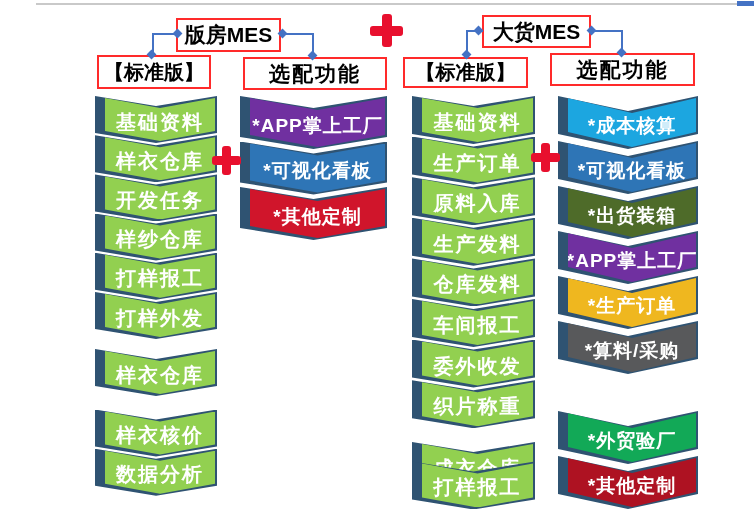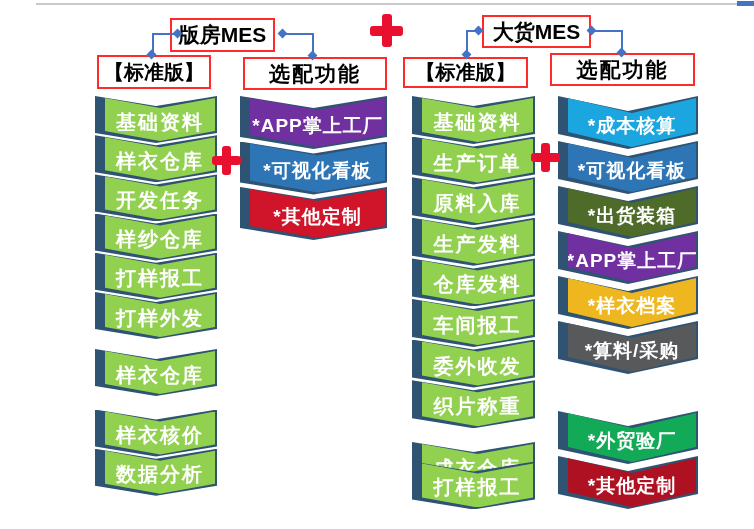--- a/index.html
+++ b/index.html
@@ -12,21 +12,21 @@
   
   .top-rule{position:absolute;left:36px;top:3px;width:701px;height:2px;background:var(--top_rule_color,#c9c9c9);}
   .top-rule-accent{position:absolute;left:737px;top:1px;width:17px;height:5px;background:var(--top_rule_accent_color,#4472c4);}
 
   
   .hbox{
     position:absolute;background:#fff;border:2px solid var(--header_border,#ff2a2a);
     display:flex;align-items:center;justify-content:center;
     color:var(--header_text,#000);box-sizing:border-box;white-space:nowrap;
   }
-  #t0-title{left:170px;top:18px;width:105px;height:34px;font-size:21px;}
+  #t0-title{left:176px;top:18px;width:105px;height:34px;font-size:21px;}
   #t0-std  {left:97px; top:55px;width:114px;height:34px;font-size:20px;}
   #t0-opt  {left:243px;top:57px;width:144px;height:33px;font-size:21px;letter-spacing:2px;}
   #t1-title{left:482px;top:15px;width:109px;height:33px;font-size:21px;}
   #t1-std  {left:403px;top:57px;width:125px;height:31px;font-size:20px;}
   #t1-opt  {left:550px;top:53px;width:145px;height:33px;font-size:21px;letter-spacing:2px;}
 
   
   .cline{position:absolute;background:var(--connector,#4472c4);}
   .cdiam{position:absolute;width:7px;height:7px;background:var(--connector,#4472c4);transform:rotate(45deg);}
 
@@ -240,21 +240,21 @@
             <span class="chev-label">*出货装箱</span>
           </div>
         </div>
         <div class="chev" style="top: 231px; height: 53px; --fill: #7030a0;">
           <div class="chev-in">
             <span class="chev-label">*APP掌上工厂</span>
           </div>
         </div>
         <div class="chev" style="top: 276px; height: 53px; --fill: #efb71f;">
           <div class="chev-in">
-            <span class="chev-label">*样衣档案</span>
+            <span class="chev-label">*生产订单</span>
           </div>
         </div>
         <div class="chev" style="top: 321px; height: 53px; --fill: #58595b;">
           <div class="chev-in">
             <span class="chev-label">*算料/采购</span>
           </div>
         </div>
         <div class="chev" style="top: 411px; height: 53px; --fill: #12a957;">
           <div class="chev-in">
             <span class="chev-label">*外贸验厂</span>

